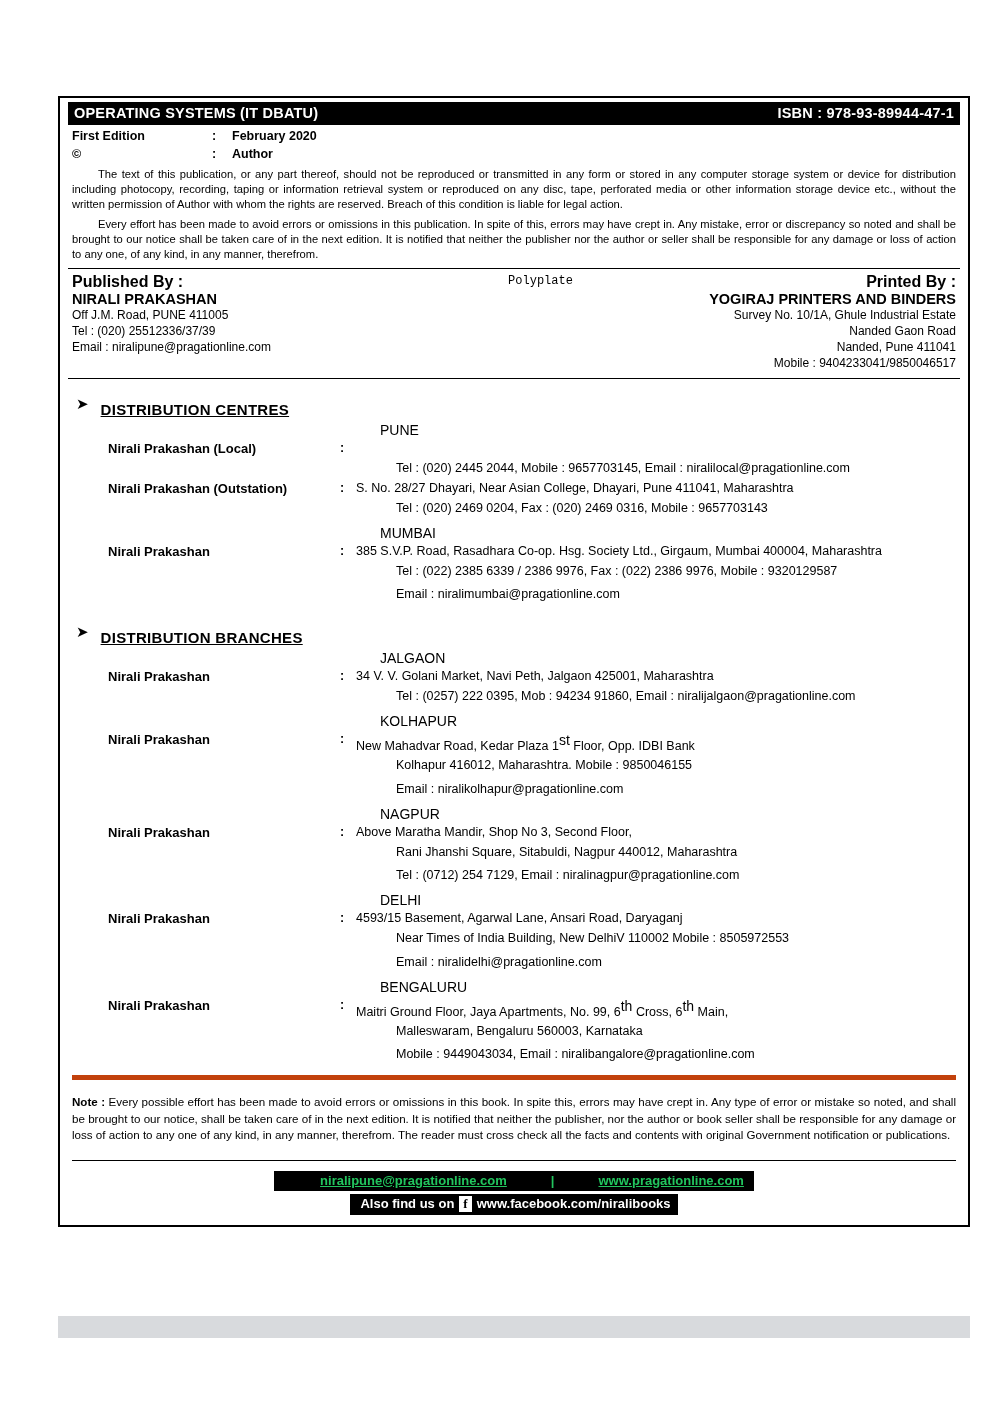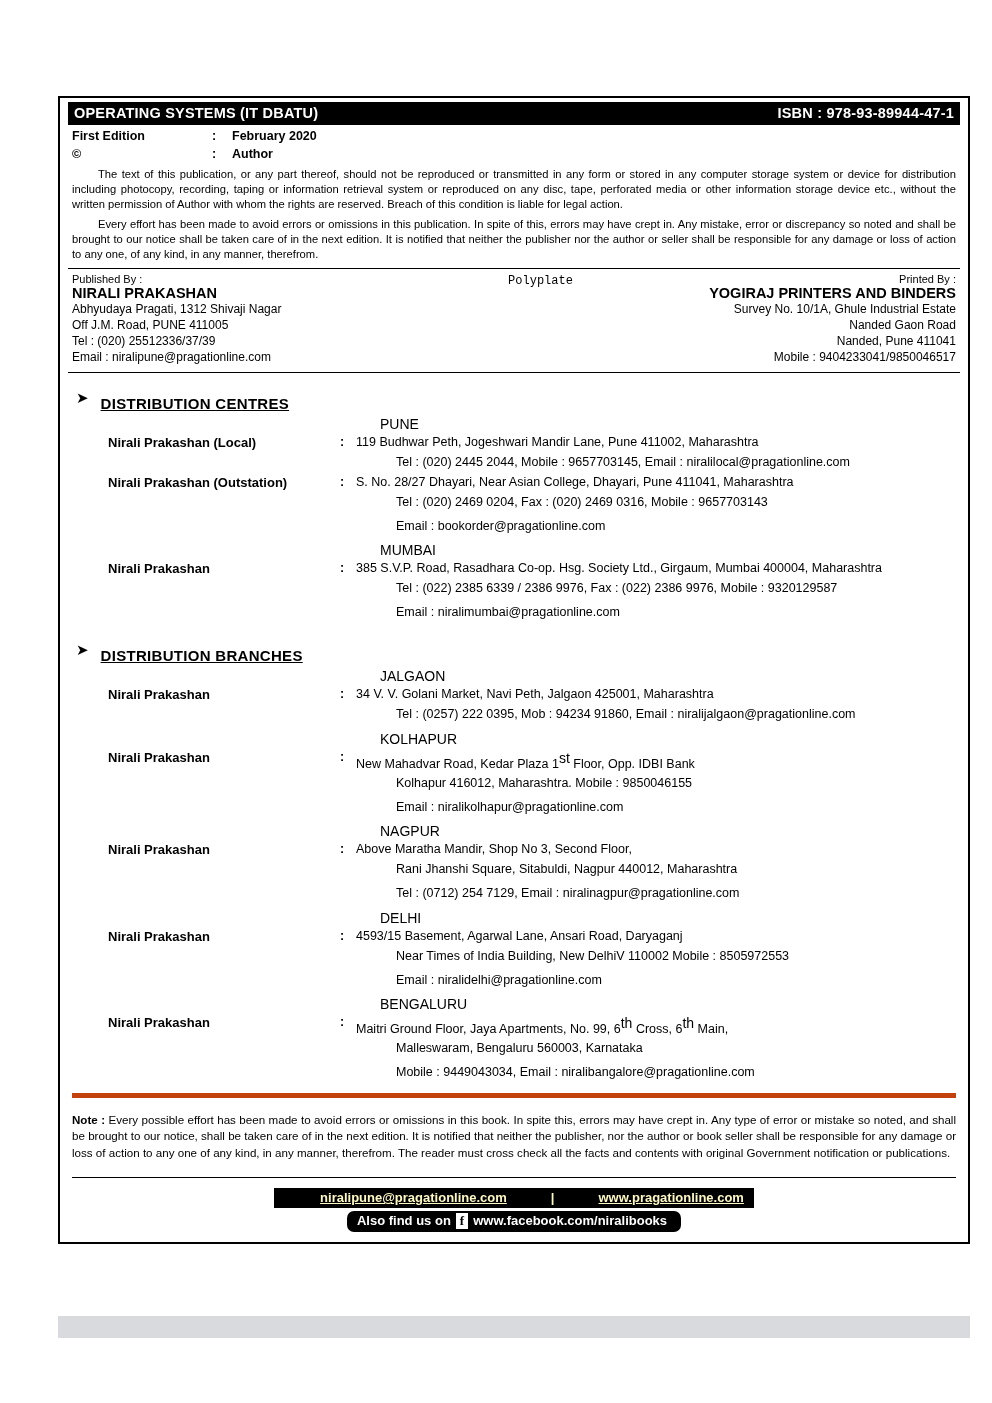--- a/index.html
+++ b/index.html
@@ -84,21 +84,21 @@
   }
 
   .pub-block {
     display: flex;
     font-size: 12px;
     margin: 0 4px;
   }
   .pub-left { width: 42%; }
   .pub-mid { width: 22%; text-align: center; padding-top: 1px; font-size: 12px; font-family: Liberation Mono, monospace;}
   .pub-right { width: 36%; text-align: right; }
-  .pub-left .hdr, .pub-right .hdr { font-weight: normal; font-size: 11px; }
+  .pub-left .hdr, .pub-right .hdr { font-weight: bold; font-size: 16px; }
   .pub-name { font-weight: bold; font-size: 14.5px; line-height: 1.2; }
   .pub-line { font-size: 12px; line-height: 1.33; }
 
   .section-head {
     display: flex;
     align-items: center;
     margin: 10px 0 4px 8px;
   }
   .arrow {
     font-size: 15px;
@@ -153,30 +153,29 @@
   }
   .fbar {
     display: inline-block;
     background: #000;
     color: #fff;
     font-weight: bold;
     font-size: 13px;
     padding: 2px 10px 3px 10px;
     margin-bottom: 3px;
   }
-  .fbar a, .fbar span { color: #fef9c3; text-decoration: underline; margin-left: 36px; }
+  .fbar a, .fbar span { color: #22c55e; text-decoration: underline; margin-left: 36px; }
   .fbar .sep { text-decoration: none; padding: 0 8px; }
   .fbar2 {
     display: inline-block;
     background: #000;
     color: #fff;
     font-weight: bold;
     font-size: 13px;
-    padding: 2px 14px 3px 10px;
-    border-radius: 7px;
+    padding: 2px 7px 3px 10px;
   }
   .fbar2 .fb {
     display: inline-block;
     background: #fff;
     color: #000;
     font-family: "Liberation Serif", serif;
     font-weight: bold;
     font-size: 13px;
     padding: 0 4px;
     margin: 0 5px;
@@ -214,21 +213,20 @@
 
       <p class="para">The text of this publication, or any part thereof, should not be reproduced or transmitted in any form or stored in any computer storage system or device for distribution including photocopy, recording, taping or information retrieval system or reproduced on any disc, tape, perforated media or other information storage device etc., without the written permission of Author with whom the rights are reserved. Breach of this condition is liable for legal action.</p>
       <p class="para">Every effort has been made to avoid errors or omissions in this publication. In spite of this, errors may have crept in. Any mistake, error or discrepancy so noted and shall be brought to our notice shall be taken care of in the next edition. It is notified that neither the publisher nor the author or seller shall be responsible for any damage or loss of action to any one, of any kind, in any manner, therefrom.</p>
 
       <hr class="hr">
 
       <div class="pub-block">
         <div class="pub-left">
           <div class="hdr">Published By :</div>
           <div class="pub-name">NIRALI PRAKASHAN</div>
-          <div class="pub-line">Abhyudaya Pragati, 1312 Shivaji Nagar</div>
           <div class="pub-line">Off J.M. Road, PUNE 411005</div>
           <div class="pub-line">Tel : (020) 25512336/37/39</div>
           <div class="pub-line">Email : niralipune@pragationline.com</div>
         </div>
         <div class="pub-mid">Polyplate</div>
         <div class="pub-right">
           <div class="hdr">Printed By :</div>
           <div class="pub-name">YOGIRAJ PRINTERS AND BINDERS</div>
           <div class="pub-line">Survey No. 10/1A, Ghule Industrial Estate</div>
           <div class="pub-line">Nanded Gaon Road</div>
@@ -242,31 +240,29 @@
       <div class="section-head">
         <span class="arrow">➤</span>
         <span class="section-title">DISTRIBUTION CENTRES</span>
       </div>
 
       <div class="city">PUNE</div>
 
       <div class="entry">
         <span class="who">Nirali Prakashan (Local)</span>
         <span class="colon">:</span>
-        <span class="addr">119 Budhwar Peth, Jogeshwari Mandir Lane, Pune 411002, Maharashtra</span>
       </div>
       <div class="addr-line cont">Tel : (020) 2445 2044, Mobile : 9657703145, Email : niralilocal@pragationline.com</div>
 
       <div class="entry">
         <span class="who">Nirali Prakashan (Outstation)</span>
         <span class="colon">:</span>
         <span class="addr">S. No. 28/27 Dhayari, Near Asian College, Dhayari, Pune 411041, Maharashtra</span>
       </div>
       <div class="addr-line cont">Tel : (020) 2469 0204, Fax : (020) 2469 0316, Mobile : 9657703143</div>
-      <div class="addr-line cont">Email : bookorder@pragationline.com</div>
 
       <div class="city">MUMBAI</div>
 
       <div class="entry">
         <span class="who">Nirali Prakashan</span>
         <span class="colon">:</span>
         <span class="addr">385 S.V.P. Road, Rasadhara Co-op. Hsg. Society Ltd., Girgaum, Mumbai 400004, Maharashtra</span>
       </div>
       <div class="addr-line cont">Tel : (022) 2385 6339 / 2386 9976, Fax : (022) 2386 9976, Mobile : 9320129587</div>
       <div class="addr-line cont">Email : niralimumbai@pragationline.com</div>

